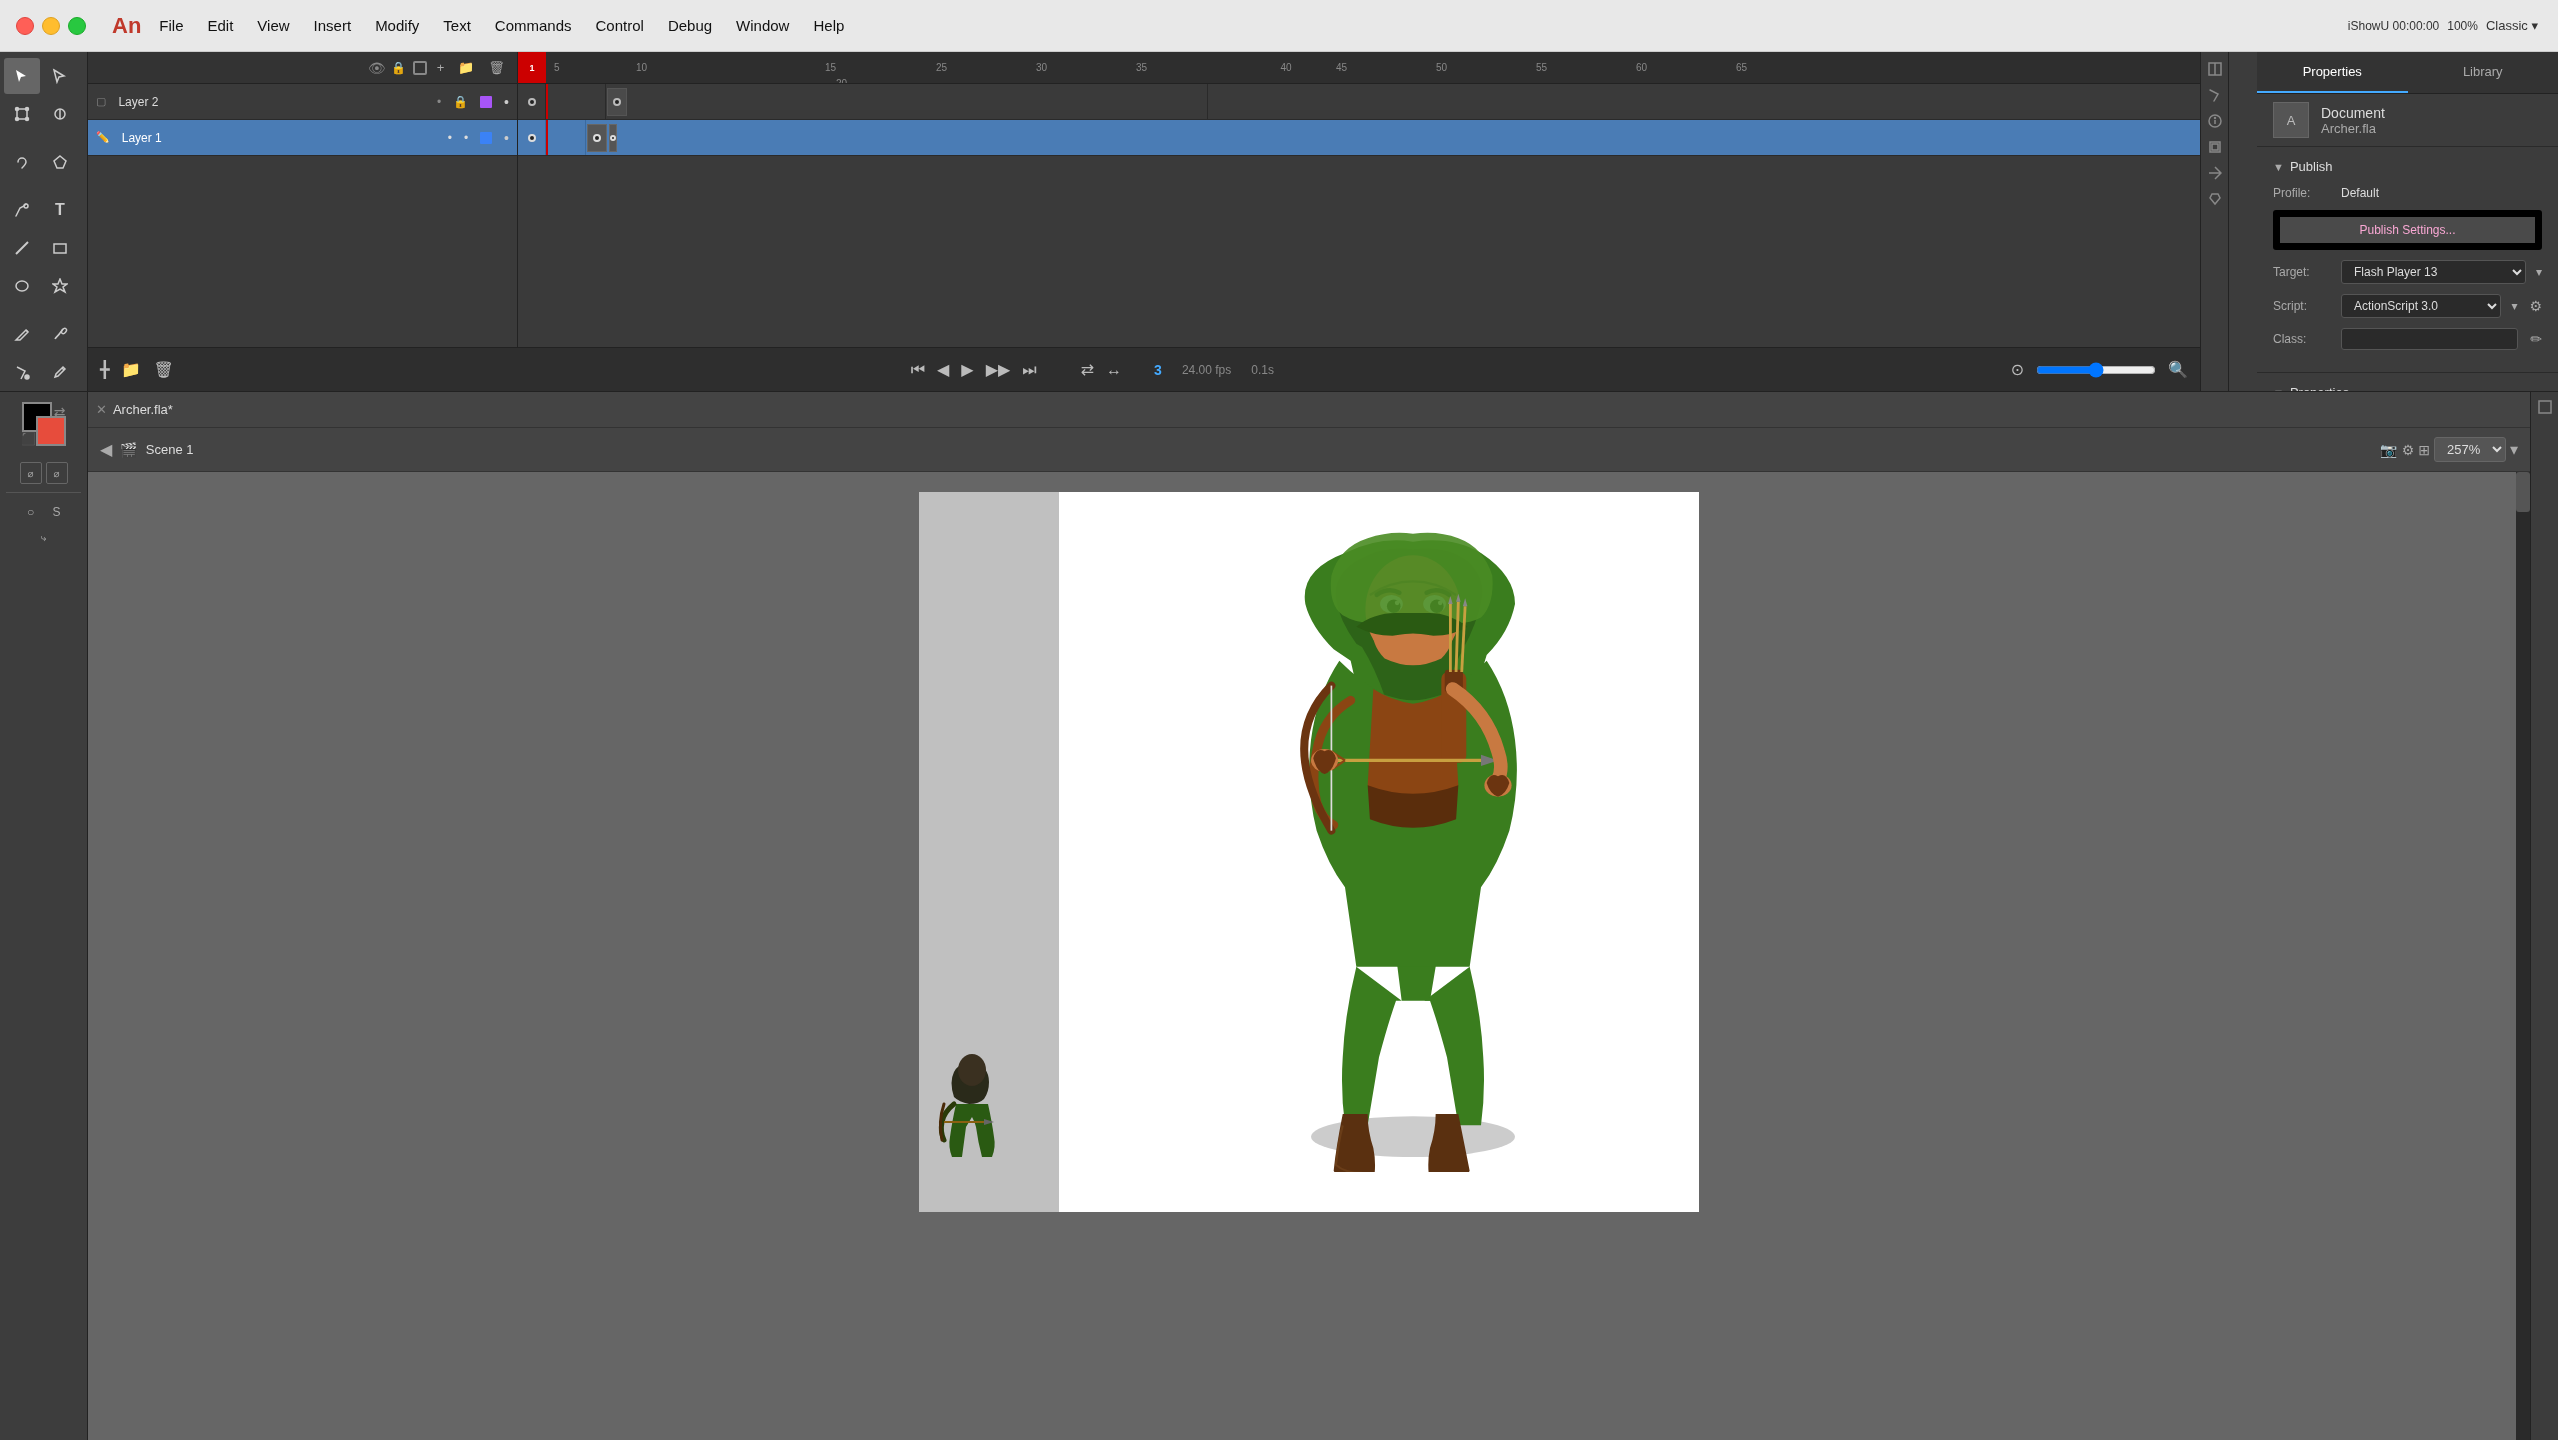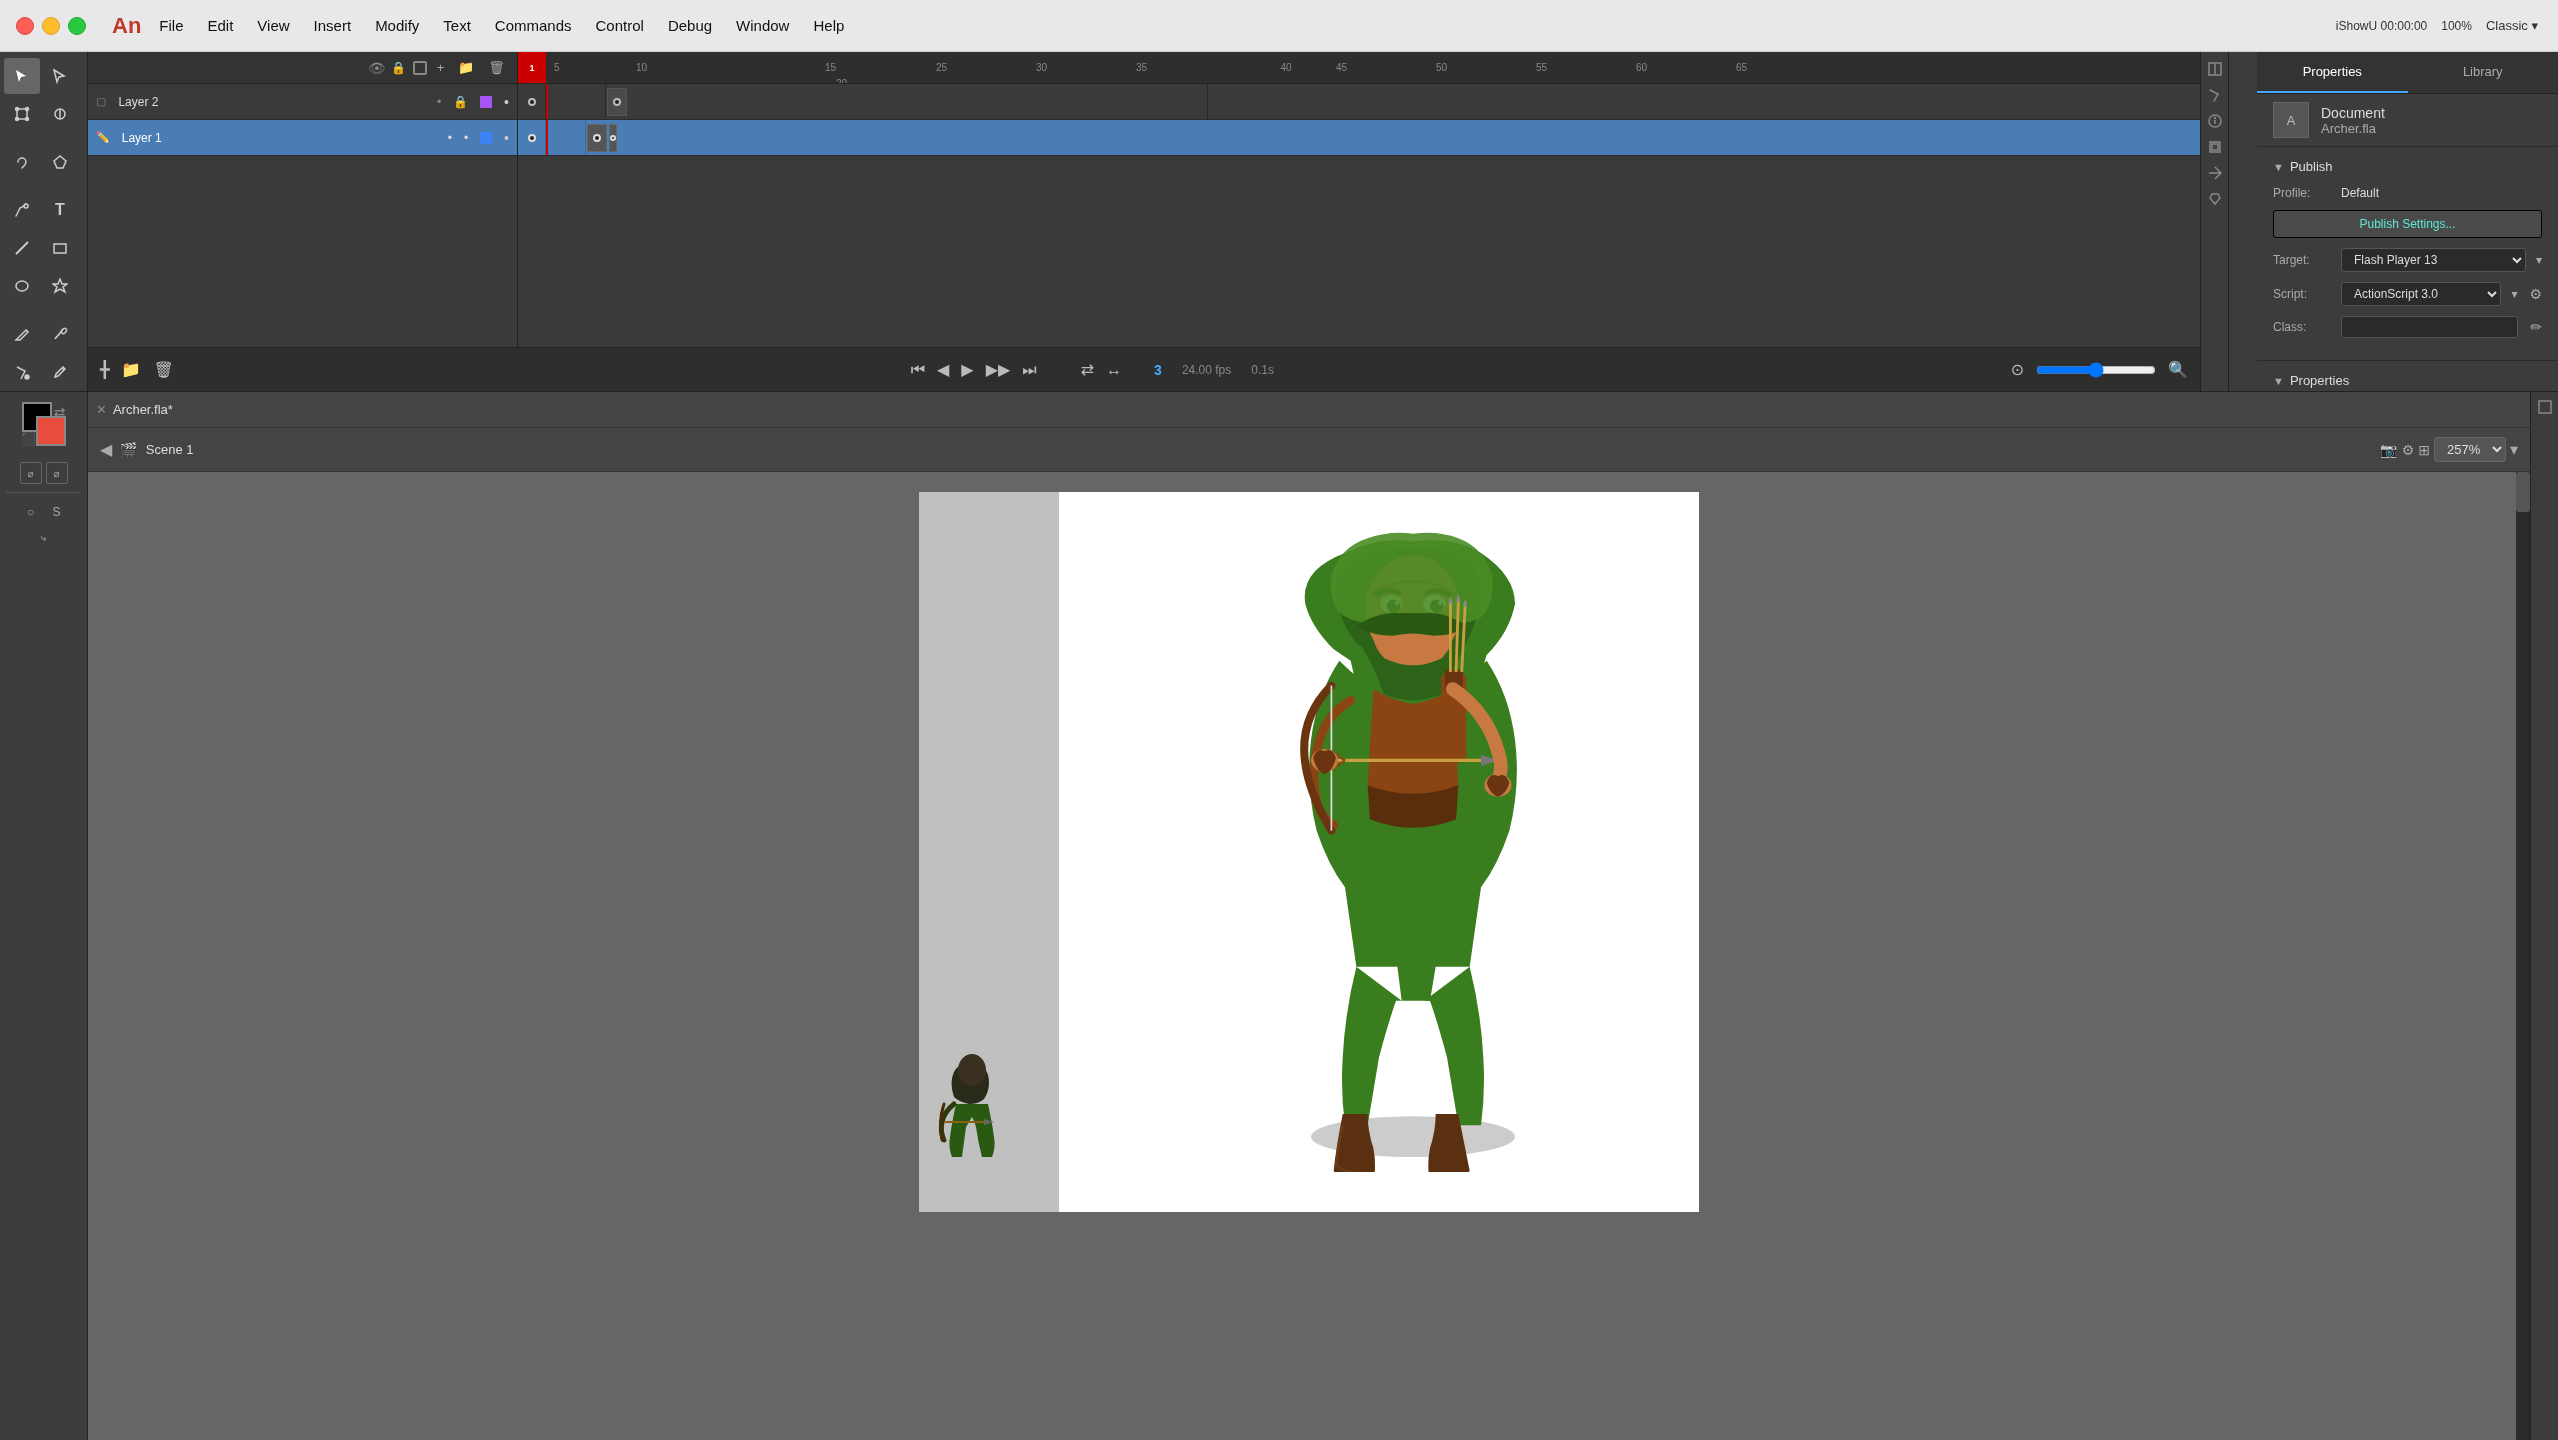--- a/index.html
+++ b/index.html
@@ -19,21 +19,21 @@
     }
     .menubar-left { display: flex; align-items: center; gap: 18px; }
     .traffic-lights { display: flex; gap: 8px; align-items: center; }
     .traffic-light { width: 18px; height: 18px; border-radius: 50%; }
     .tl-red { background: #ff5f57; border: 1px solid #e0443e; }
     .tl-yellow { background: #ffbd2e; border: 1px solid #dea123; }
     .tl-green { background: #28c840; border: 1px solid #1aab29; }
     .app-icon { font-size: 22px; font-weight: bold; color: #c0392b; margin-left: 8px; }
     .menu-items { display: flex; gap: 24px; font-size: 15px; color: #111; }
     .menu-item { cursor: pointer; }
-    .menubar-right { position: absolute; right: 20px; display: flex; align-items: center; gap: 14px; font-size: 13px; }
+    .menubar-right { position: absolute; right: 20px; display: flex; align-items: center; gap: 8px; font-size: 13px; }
 
     
     .app-container { display: flex; flex-direction: column; width: 100%; height: calc(1440px - 52px); }
 
     
     .left-toolbar {
       width: 88px;
       background: #3d3d3d;
       border-right: 1px solid #222;
       display: flex;
@@ -267,22 +267,22 @@
       background: #2a2a2a;
       border: 1px solid #555;
       color: #ddd;
       padding: 3px 8px;
       border-radius: 3px;
       font-size: 12px;
       flex: 1;
     }
     .publish-btn {
       background: #4a4a4a;
-      border: 1px solid #000000;
-      color: #5eead4;
+      border: 7px solid #000000;
+      color: #f9a8d4;
       padding: 6px 16px;
       border-radius: 3px;
       cursor: pointer;
       font-size: 12px;
     }
 
     .panel-icon-row {
       display: flex;
       flex-direction: column;
       gap: 4px;

